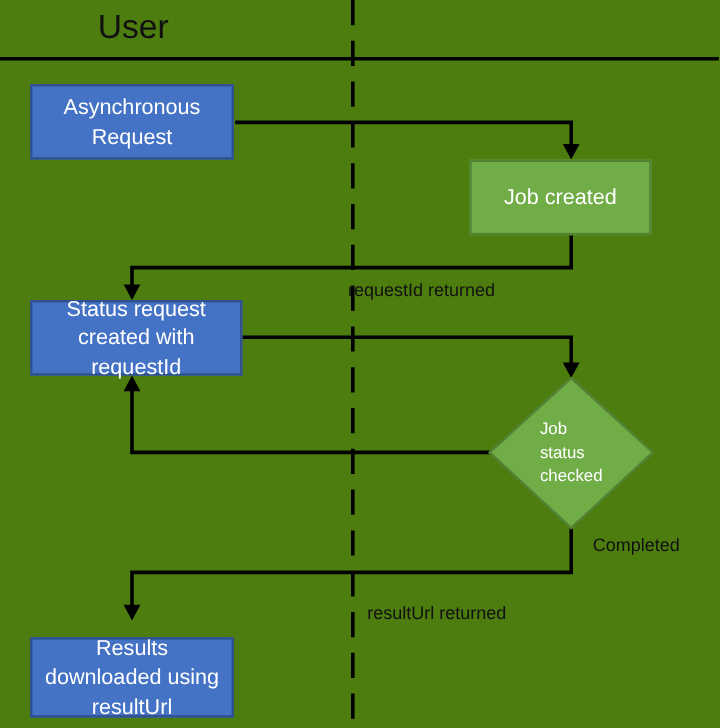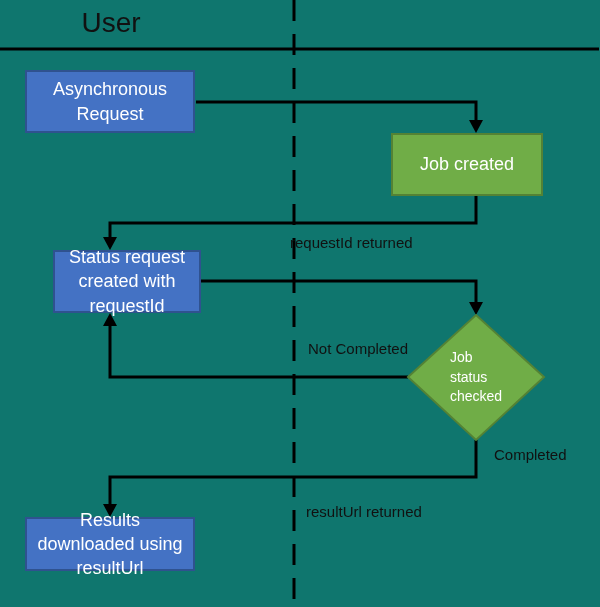--- a/index.html
+++ b/index.html
@@ -1,20 +1,20 @@
 <!DOCTYPE html>
 <html style="--process-fill: #4472C4; --process-border: #2F528F; --decision-fill: #70AD47; --decision-border: #548235; --connector: #000000;"><head>
 <meta charset="utf-8">
 <style>
   html, body { margin: 0; padding: 0; background: #ffffff; }
   .canvas {
     position: relative;
     width: 600px;
     height: 607px;
-    background: #0f766e;
+    background: #4d7c0f;
     font-family: "Liberation Sans", sans-serif;
     overflow: hidden;
   }
   .overlay {
     position: absolute;
     left: 0; top: 0;
     width: 600px; height: 607px;
     z-index: 1;
   }
   .overlay path, .overlay line {
@@ -57,22 +57,22 @@
   }
   .node.blue {
     background: var(--process-fill, #4472C4);
     border: 2px solid var(--process-border, #2F528F);
   }
   .node.green {
     background: var(--decision-fill, #70AD47);
     border: 2px solid var(--decision-border, #548235);
   }
   .node.box1 { left: 25px;  top: 70px;  width: 170px; height: 63px; }
-  .node.box2 { left: 25px;  top: 250px; width: 148px; height: 63px; margin-left: 28px; }
-  .node.box3 { left: 25px;  top: 517px; width: 170px; height: 54px; }
+  .node.box2 { left: 25px;  top: 250px; width: 177px; height: 63px; }
+  .node.box3 { left: 25px;  top: 531px; width: 170px; height: 67px; }
   .node.gbox { left: 391px; top: 133px; width: 152px; height: 63px; }
   .diamond-label {
     position: absolute;
     z-index: 2;
     left: 416px; top: 336px; width: 120px; height: 83px;
     display: flex;
     align-items: center;
     justify-content: center;
     text-align: left;
     color: #ffffff;
@@ -130,17 +130,16 @@
 created with
 requestId</div>
   <div class="diamond-label">Job
 status
 checked</div>
   <div class="node blue box3">Results
 downloaded using
 resultUrl</div>
 
   <div class="edge-label requestid">requestId returned</div>
-  <div class="edge-label notcomp">Not Completed</div>
   <div class="edge-label completed">Completed</div>
   <div class="edge-label resulturl">resultUrl returned</div>
 
 </div>
 
 </body></html>

